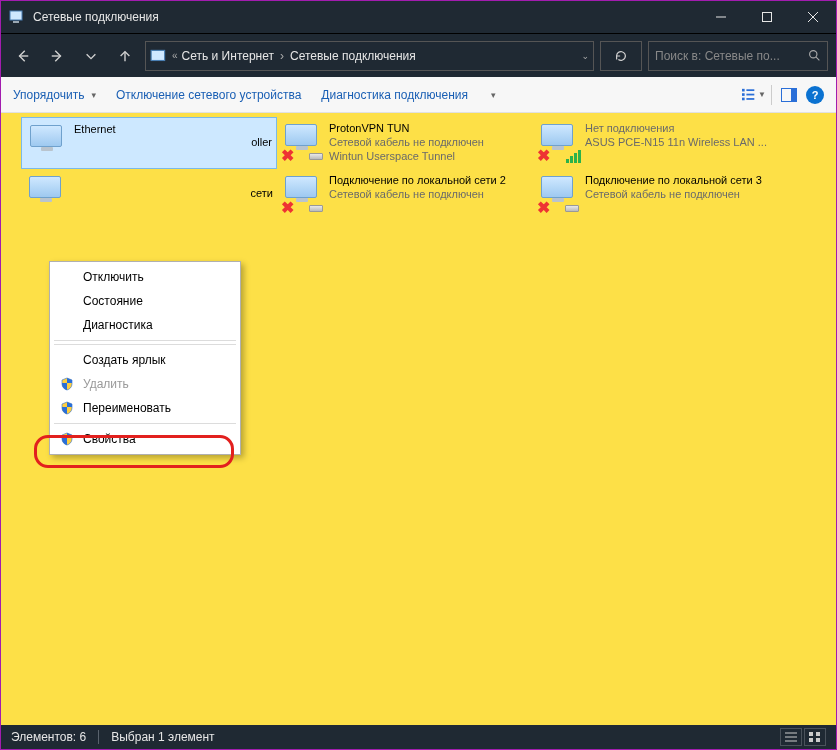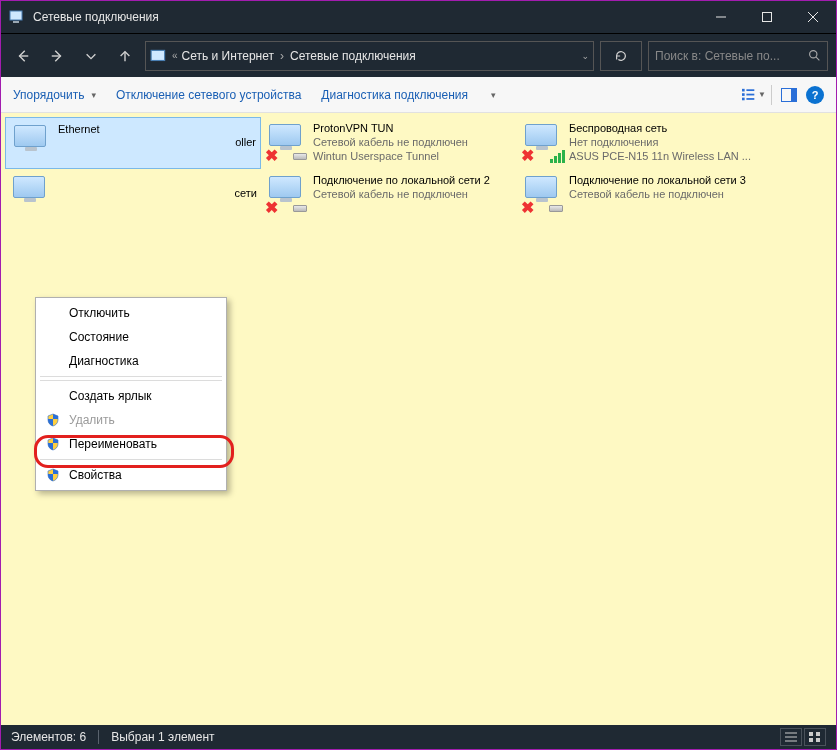--- a/index.html
+++ b/index.html
@@ -24,40 +24,40 @@
   .search-box span { flex: 1; white-space: nowrap; overflow: hidden; text-overflow: ellipsis; }
   .toolbar { height: 36px; background: #f7f7f7; border-bottom: 1px solid #e1e1e1; display: flex; align-items: center; padding: 0 12px; gap: 20px; font-size: 12px; color: #1a5fb4; }
   .toolbar .tb-item { display: flex; align-items: center; gap: 4px; }
   .toolbar .caret::after { content: "▾"; font-size: 9px; margin-left: 3px; color: #666; }
   .tb-spacer { flex: 1; }
   .tb-icons { display: flex; align-items: center; gap: 4px; }
   .tb-icon { width: 26px; height: 24px; display: flex; align-items: center; justify-content: center; border: 1px solid transparent; }
   .tb-icon.view { color: #2a6fd8; }
   .tb-icon.help { width: 18px; height: 18px; border-radius: 50%; background: #0b72d1; color: #fff; font-size: 11px; font-weight: bold; }
   .tb-sep { width: 1px; height: 20px; background: #ccc; }
-  .content { flex: 1; background: #fef9c3; position: relative; overflow: hidden; padding: 4px 4px; }
+  .content { flex: 1; background: #fde047; position: relative; overflow: hidden; padding: 4px 20px; }
   .net-grid { display: flex; flex-wrap: wrap; gap: 0; }
   .net-item { width: 256px; height: 52px; display: flex; align-items: flex-start; padding: 4px 6px; gap: 6px; position: relative; }
   .net-item.selected { background: #cde8ff; border: 1px solid #7ab9e8; }
   .net-icon { width: 40px; height: 40px; position: relative; flex-shrink: 0; }
   .monitor { width: 32px; height: 22px; background: linear-gradient(#cfe8ff,#9ec9f0); border: 1px solid #6fa1cd; border-radius: 2px; position: absolute; top: 3px; left: 2px; }
   .monitor::after { content: ""; position: absolute; width: 12px; height: 4px; background: #b9c4ce; bottom: -5px; left: 10px; border-radius: 1px; }
   .overlay-x { position: absolute; left: -2px; bottom: -2px; width: 14px; height: 14px; color: #e33; font-weight: bold; font-size: 16px; line-height: 14px; }
   .overlay-cable { position: absolute; right: -4px; bottom: -2px; width: 18px; height: 10px; }
   .overlay-cable .plug { width: 14px; height: 7px; background: linear-gradient(#e8e8e8,#bbb); border: 1px solid #999; border-radius: 1px; }
   .overlay-bars { position: absolute; right: -2px; bottom: -2px; display: flex; align-items: flex-end; gap: 1px; }
   .overlay-bars span { width: 3px; background: #2bb24a; }
   .overlay-bars span:nth-child(1){height:4px;} .overlay-bars span:nth-child(2){height:7px;}
   .overlay-bars span:nth-child(3){height:10px;} .overlay-bars span:nth-child(4){height:13px;}
   .net-text { font-size: 11px; line-height: 14px; overflow: hidden; }
   .net-text .name { color: #000; white-space: nowrap; overflow: hidden; text-overflow: ellipsis; }
   .net-text .status { color: #6a6a6a; white-space: nowrap; overflow: hidden; text-overflow: ellipsis; }
   .net-text .device { color: #6a6a6a; white-space: nowrap; overflow: hidden; text-overflow: ellipsis; }
   .net-item .partial { position: absolute; right: 4px; top: 18px; font-size: 11px; color: #000; }
-  .context-menu { position: absolute; left: 34px; top: 148px; width: 192px; background: #fff; border: 1px solid #b0b0b0; box-shadow: 3px 3px 6px rgba(0,0,0,.28); padding: 3px; font-size: 12px; z-index: 10; margin-top: 36px; }
+  .context-menu { position: absolute; left: 48px; top: 148px; width: 192px; background: #fff; border: 1px solid #b0b0b0; box-shadow: 3px 3px 6px rgba(0,0,0,.28); padding: 3px; font-size: 12px; z-index: 10; }
   .cm-item { height: 24px; display: flex; align-items: center; padding-left: 30px; position: relative; color: #000; }
   .cm-item.bold { font-weight: normal; }
   .cm-item.disabled { color: #9a9a9a; }
   .cm-sep { height: 1px; background: #dcdcdc; margin: 3px 1px; }
   .shield { position: absolute; left: 7px; width: 14px; height: 14px; }
   .shield svg { width: 14px; height: 14px; }
   .highlight-capsule { position: absolute; left: 33px; top: 322px; width: 200px; height: 33px; border: 3px solid #e2201e; border-radius: 14px; z-index: 11; pointer-events: none; }
   .statusbar { height: 24px; background: #1f2933; color: #e6e6e6; font-size: 12px; display: flex; align-items: center; padding: 0 10px; gap: 12px; }
   .status-sep { width: 1px; height: 14px; background: #5a636d; }
   .status-spacer { flex: 1; }
@@ -224,21 +224,20 @@
             <div class="monitor"></div>
             <div class="overlay-x">✖</div>
             <div class="overlay-bars">
               <span></span>
               <span></span>
               <span></span>
               <span></span>
             </div>
           </div>
           <div class="net-text">
-            <div class="name">Беспроводная сеть</div>
             <div class="status">Нет подключения</div>
             <div class="device">ASUS PCE-N15 11n Wireless LAN ...</div>
           </div>
         </div>
         <div class="net-item">
           <div class="net-icon">
             <div class="monitor"></div>
           </div>
           <div class="net-text">
             <div class="name"></div>

